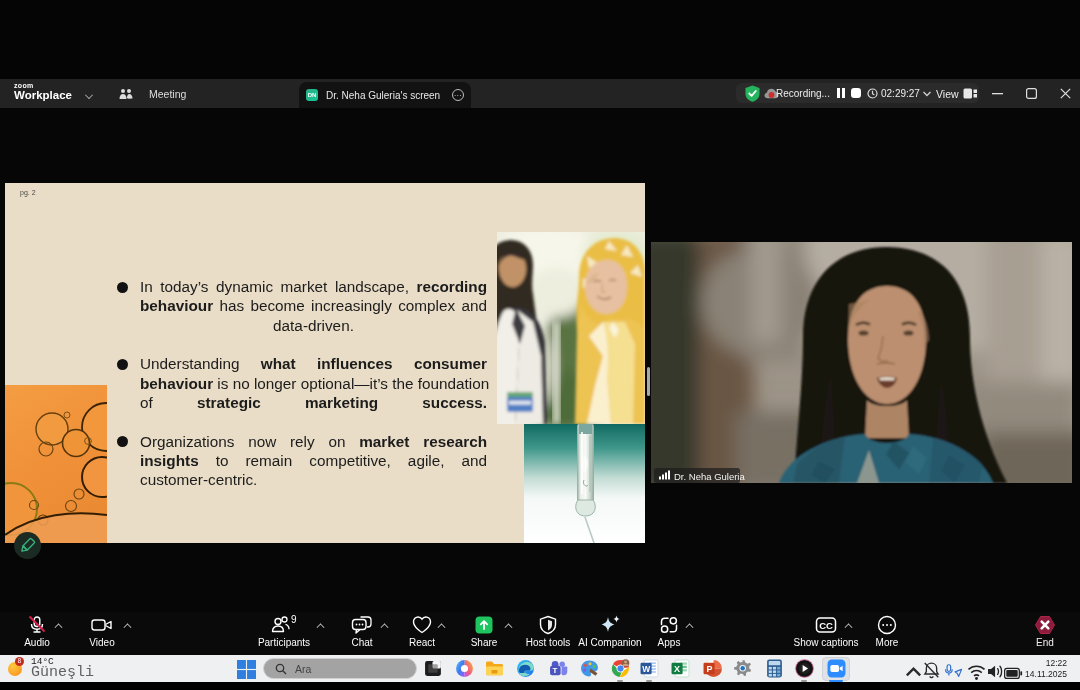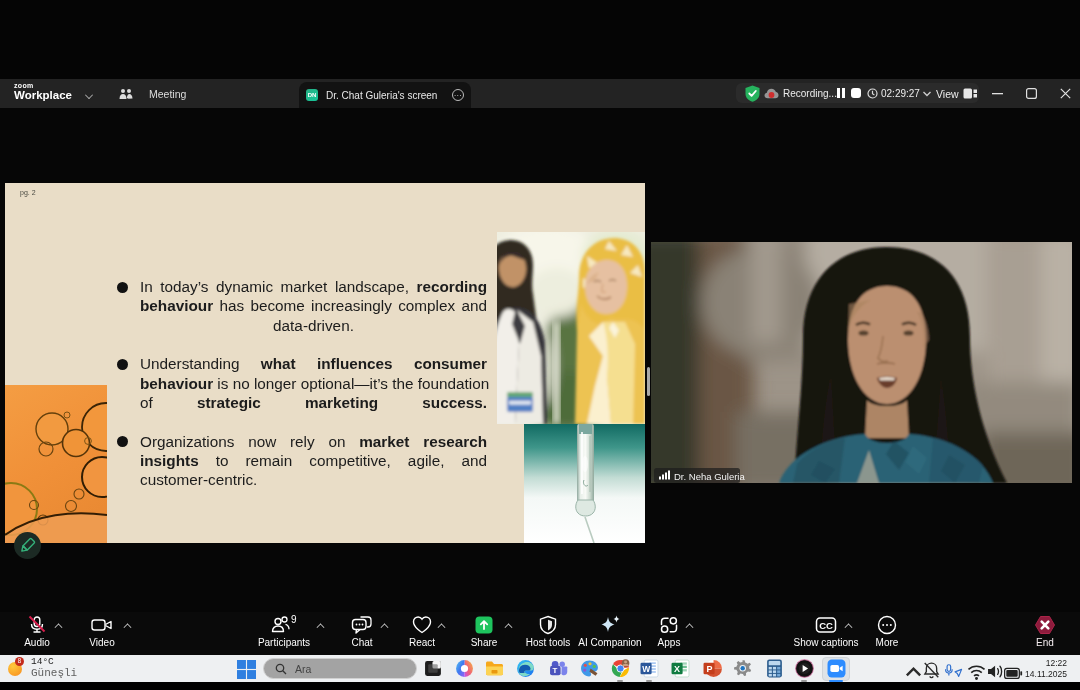--- a/index.html
+++ b/index.html
@@ -72,33 +72,33 @@
       <svg width="14" height="12" viewBox="0 0 14 12">
         <circle cx="4" cy="3" r="2" fill="#ddd"></circle>
           <circle cx="10" cy="3" r="2" fill="#ddd"></circle>
         <path d="M0.5 11 C0.5 7.8 2 6 4 6 C6 6 7.5 7.8 7.5 11 Z" fill="#ddd"></path>
         <path d="M7.8 10 C8.2 7.5 9 6 10.3 6 C12 6 13.4 7.6 13.5 10.5 L9.5 10.8 Z" fill="#ddd"></path>
       </svg>
       <span>Meeting</span>
     </div>
     <div class="active-tab">
       <div class="dn-badge">DN</div>
-        <div class="t">Dr. Chat Guleria's screen</div>
+        <div class="t">Dr. Neha Guleria's screen</div>
       <div class="tab-dots">⋯</div>
     </div>
     <div class="rec-pill">
       <svg style="position:absolute; left:8px; top:2px;" width="17" height="17" viewBox="0 0 17 17">
         <path d="M8.5 0.5 L15.5 3 V8.7 C15.5 12.8 12.6 15.6 8.5 16.7 C4.4 15.6 1.5 12.8 1.5 8.7 V3 Z" fill="#26b35e"></path>
         <path d="M5.3 8.5 L7.6 10.8 L11.8 6" stroke="#fff" stroke-width="1.8" fill="none" stroke-linecap="round" stroke-linejoin="round"></path>
       </svg>
       <svg style="position:absolute; left:28px; top:5px;" width="15" height="12" viewBox="0 0 15 12">
         <path d="M3.7 10.2 C1.8 10.2 0.5 9 0.5 7.4 C0.5 6 1.5 4.9 2.9 4.7 C3.2 2.4 5.1 0.8 7.5 0.8 C9.6 0.8 11.3 2.1 11.9 4.1 C13.5 4.3 14.5 5.6 14.5 7.2 C14.5 8.9 13.2 10.2 11.4 10.2 Z" fill="#969696"></path>
         <circle cx="7.5" cy="7" r="2.9" fill="#cf2e2e"></circle>
       </svg>
-      <span style="position:absolute; left:37px; top:4.5px;padding-left:10px;">Recording...</span>
+      <span style="position:absolute; left:30px; top:4.5px;padding-left:10px;">Recording...</span>
       <span style="position:absolute; left:101px; top:5px; width:2.6px; height:10px; background:#fff;"></span>
       <span style="position:absolute; left:106.4px; top:5px; width:2.6px; height:10px; background:#fff;"></span>
       <span style="position:absolute; left:115px; top:5px; width:10px; height:10px; background:#fff; border-radius:3px;"></span>
       <svg style="position:absolute; left:131px; top:4.5px;" width="11" height="11" viewBox="0 0 11 11">
         <circle cx="5.5" cy="5.5" r="4.5" fill="none" stroke="#dcdcdc" stroke-width="1.2"></circle>
         <path d="M5.5 2.8 V5.7 L7.4 6.9" stroke="#dcdcdc" stroke-width="1.2" fill="none"></path>
       </svg>
       <span style="position:absolute; left:145px; top:4.5px;">02:29:27</span>
       <svg style="position:absolute; left:186px; top:6.5px;" width="10" height="8" viewBox="0 0 10 8">
         <path d="M1.5 2 L5 5.5 L8.5 2" stroke="#ccc" stroke-width="1.4" fill="none"></path>
@@ -435,21 +435,21 @@
     </div>
   </div>
   <div id="taskbar">
     <div class="weather">
       <div style="position:relative; width:16px; height:16px;">
         <div style="position:absolute; left:0; top:2px; width:14px; height:14px; border-radius:50%; background:radial-gradient(circle at 35% 30%, #ffc93c, #f78a1d);"></div>
         <div style="position:absolute; left:7px; top:-3px; width:9px; height:9px; border-radius:50%; background:#c42b1c; color:#fff; font-size:6.5px; text-align:center; line-height:9px;">8</div>
       </div>
       <div style="margin-left:7px; line-height:10.5px;">
         <div style="font-size:9.5px; color:#1b1b1b;">14°C</div>
-        <div style="font-size:11px; color:#616161;">Güneşli</div>
+        <div style="font-size:15px; color:#616161;">Güneşli</div>
       </div>
     </div>
     <svg class="tb-ico" style="left:237px; top:5px;" width="17" height="17" viewBox="0 0 17 17">
       <rect x="0" y="0" width="8" height="8" fill="#2f7fe0"></rect>
         <rect x="9" y="0" width="8" height="8" fill="#2f7fe0"></rect>
       <rect x="0" y="9" width="8" height="8" fill="#2f7fe0"></rect>
         <rect x="9" y="9" width="8" height="8" fill="#2f7fe0"></rect>
     </svg>
     <div class="search-pill">
       <svg width="12" height="12" viewBox="0 0 12 12" style="margin-left:11px;">

